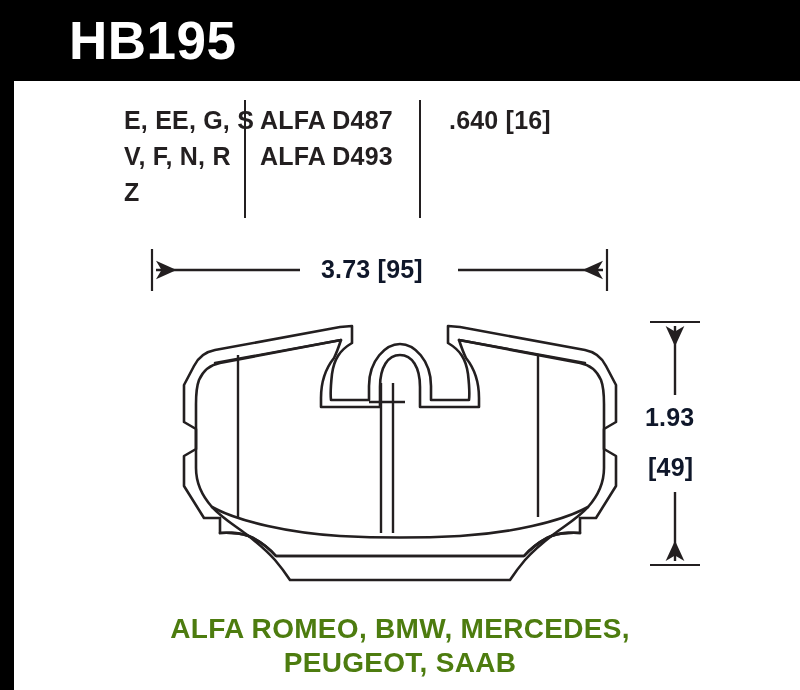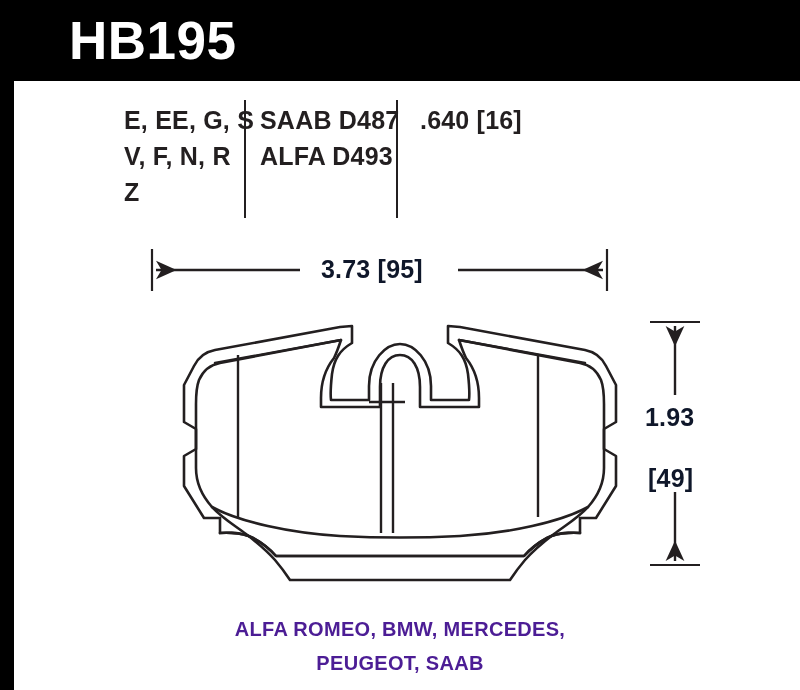--- a/index.html
+++ b/index.html
@@ -65,21 +65,21 @@
     height: 118px;
     padding-top: 2px;
     position: relative;
   }
   .spec-col + .spec-col {
     border-left: 2px solid #231f20;
   }
   .col-codes  { width: 126px; padding-left: 6px; }
   .col-fmsi1  { width: 162px; padding-left: 14px; }
   .col-fmsi2  { width: 152px; padding-left: 14px; }
-  .col-thick  { width: 150px; padding-left: 22px; }
+  .col-thick  { width: 150px; padding-left: 28px; margin-left: 23px; }
 
   .spec-line {
     font-size: 25px;
     font-weight: bold;
     color: #231f20;
     line-height: 36px;
     white-space: nowrap;
     letter-spacing: 0.2px;
   }
 
@@ -104,35 +104,35 @@
     left: 321px;
     top: 255px;
   }
   .dim-height-1 {
     left: 645px;
     top: 403px;
     text-align: center;
   }
   .dim-height-2 {
     left: 648px;
-    top: 464px;
+    top: 453px;
   }
 
   
   .vehicles {
     position: absolute;
     left: 0;
     top: 612px;
     width: 800px;
     text-align: center;
   }
   .vehicle-line {
-    font-size: 20px;
-    font-weight: bold;
-    color: #4c1d95;
+    font-size: 28px;
+    font-weight: bold;
+    color: #4d7c0f;
     line-height: 34px;
     letter-spacing: 0.3px;
   }
 </style>
 </head>
 <body>
 
 <div class="page">
 
   <div class="left-rail"></div>
@@ -144,21 +144,21 @@
   <div class="spec-table">
 
     <div class="spec-col col-codes">
       <div class="spec-line">E, EE, G, S</div>
       <div class="spec-line">V, F, N, R</div>
       <div class="spec-line">Z</div>
     </div>
 
 
     <div class="spec-col col-fmsi2">
-      <div class="spec-line">SAAB D487</div>
+      <div class="spec-line">ALFA D487</div>
       <div class="spec-line">ALFA D493</div>
     </div>
 
     <div class="spec-col col-thick">
       <div class="spec-line">.640 [16]</div>
     </div>
 
   </div>
 
   <svg class="drawing" viewBox="0 0 800 690">

